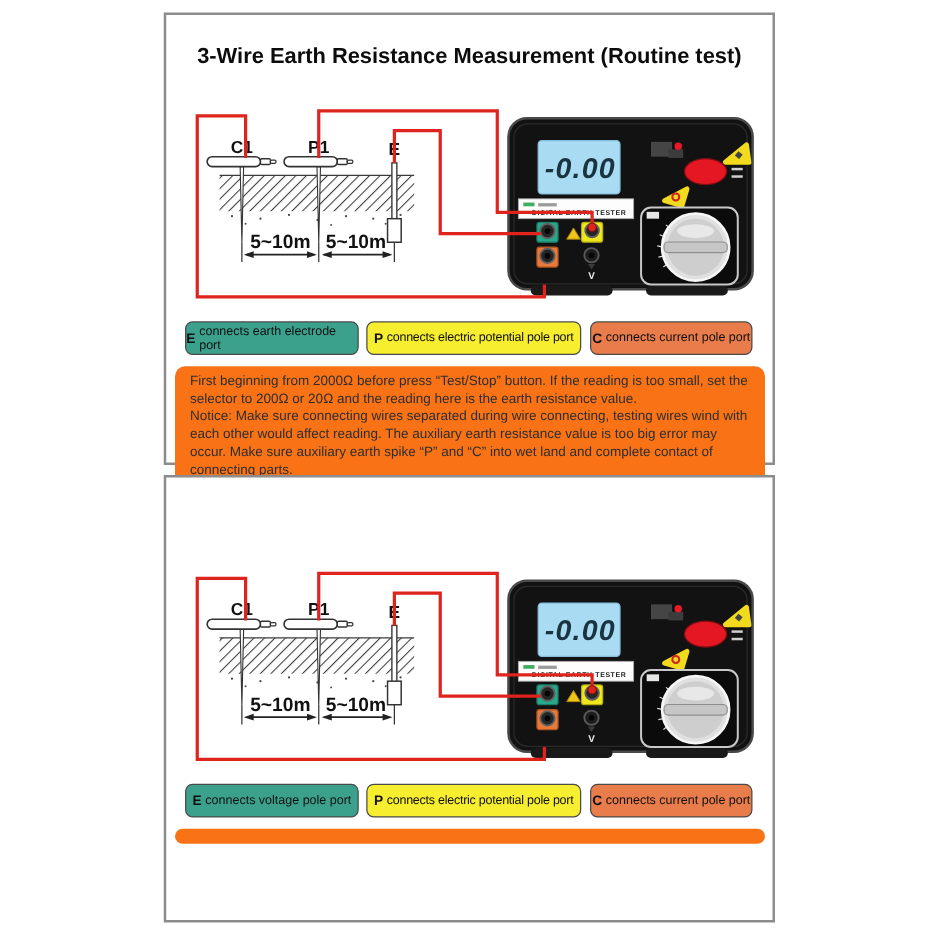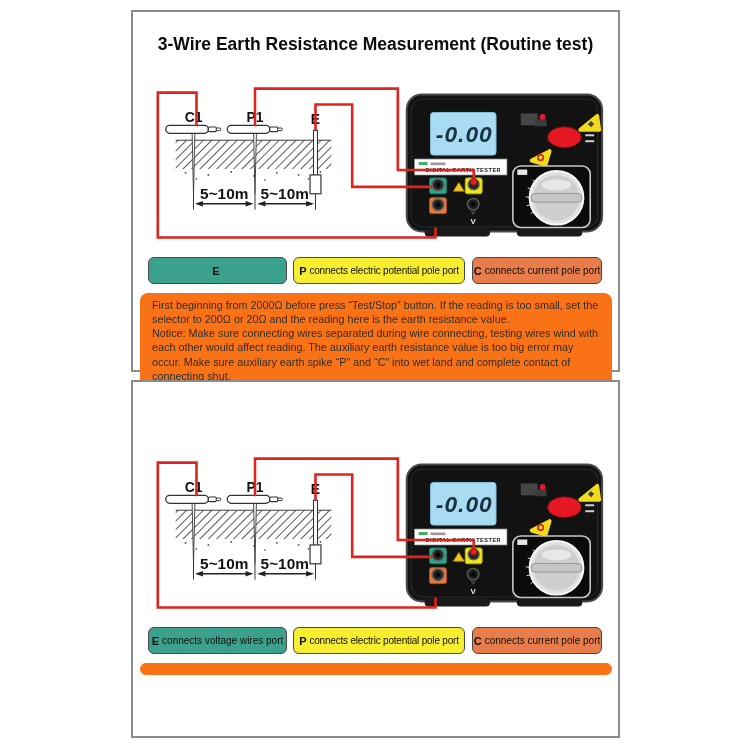--- a/index.html
+++ b/index.html
@@ -159,33 +159,34 @@
     <g fill="none" stroke="#df231d" stroke-width="2.6">
       <path d="M63 44 V10 H24 V156 H304 V146"></path>
       <path d="M122 44 V6 H266 V88 H342.5 V99"></path>
       <path d="M183 48 V22 H220 V105 H301"></path>
     </g>
     <circle cx="342.5" cy="100" r="3.4" fill="#df231d" stroke="#7e0d12" stroke-width="0.8"></circle>
   </svg>
 
   <div class="pill pill-e">
     <b>E</b>
+    <span>connects earth electrode port</span>
   </div>
   <div class="pill pill-p">
     <b>P</b>
     <span>connects electric potential pole port</span>
   </div>
   <div class="pill pill-c">
     <b>C</b>
     <span>connects current pole port</span>
   </div>
 
   <div class="notes">
     <p>First beginning from 2000Ω before press “Test/Stop” button. If the reading is too small, set the selector to 200Ω or 20Ω and the reading here is the earth resistance value.</p>
-    <p>Notice: Make sure connecting wires separated during wire connecting, testing wires wind with each other would affect reading. The auxiliary earth resistance value is too big error may occur. Make sure auxiliary earth spike “P” and “C” into wet land and complete contact of connecting shut.</p>
+    <p>Notice: Make sure connecting wires separated during wire connecting, testing wires wind with each other would affect reading. The auxiliary earth resistance value is too big error may occur. Make sure auxiliary earth spike “P” and “C” into wet land and complete contact of connecting parts.</p>
   </div>
 </section>
 
 <section class="panel" id="panel2">
 
   <svg class="diagram" width="483" height="172" viewBox="0 0 487 172">
     <defs>
       <pattern id="hatchB" width="6" height="6" patternUnits="userSpaceOnUse" patternTransform="rotate(45)">
         <line x1="0" y1="0" x2="0" y2="6" stroke="#3c3c3c" stroke-width="1.7"></line>
       </pattern>
@@ -310,21 +311,21 @@
     <g fill="none" stroke="#df231d" stroke-width="2.6">
       <path d="M63 44 V10 H24 V156 H304 V146"></path>
       <path d="M122 44 V6 H266 V88 H342.5 V99"></path>
       <path d="M183 48 V22 H220 V105 H301"></path>
     </g>
     <circle cx="342.5" cy="100" r="3.4" fill="#df231d" stroke="#7e0d12" stroke-width="0.8"></circle>
   </svg>
 
   <div class="pill pill-e">
     <b>E</b>
-    <span>connects voltage wires port</span>
+    <span>connects voltage pole port</span>
   </div>
   <div class="pill pill-p">
     <b>P</b>
     <span>connects electric potential pole port</span>
   </div>
   <div class="pill pill-c">
     <b>C</b>
     <span>connects current pole port</span>
   </div>
 

